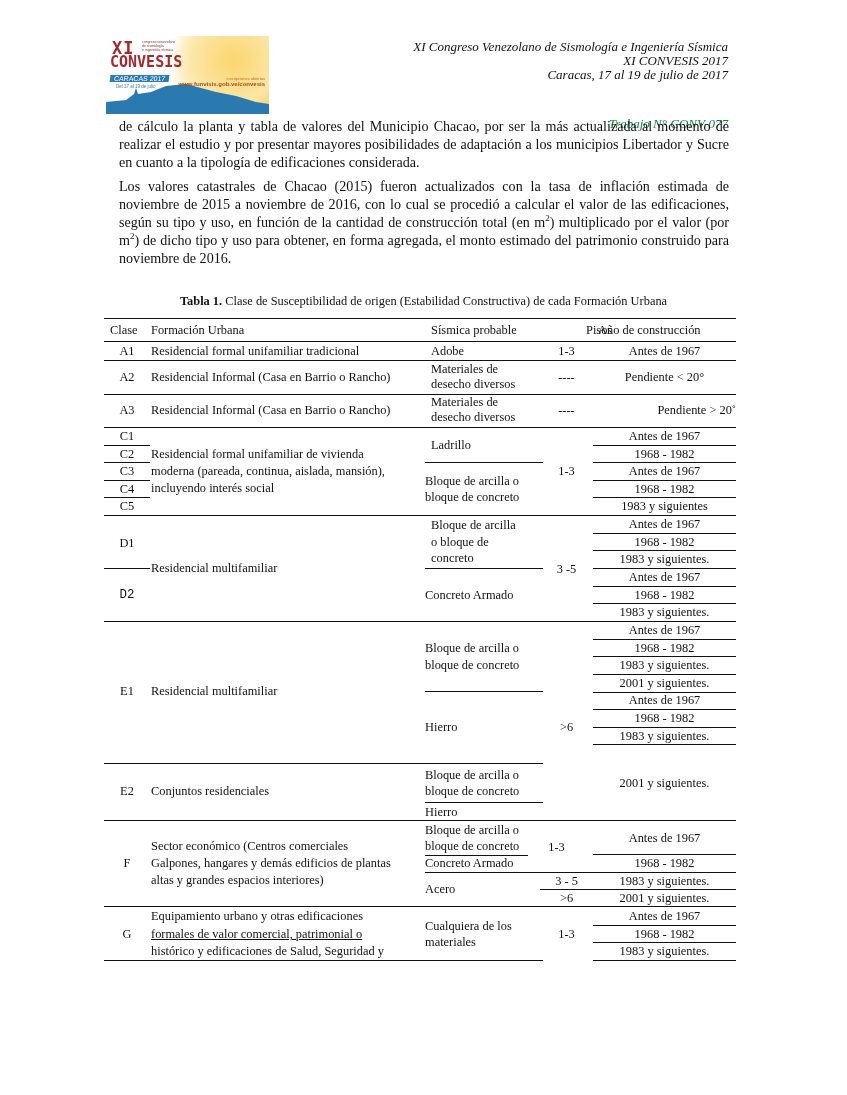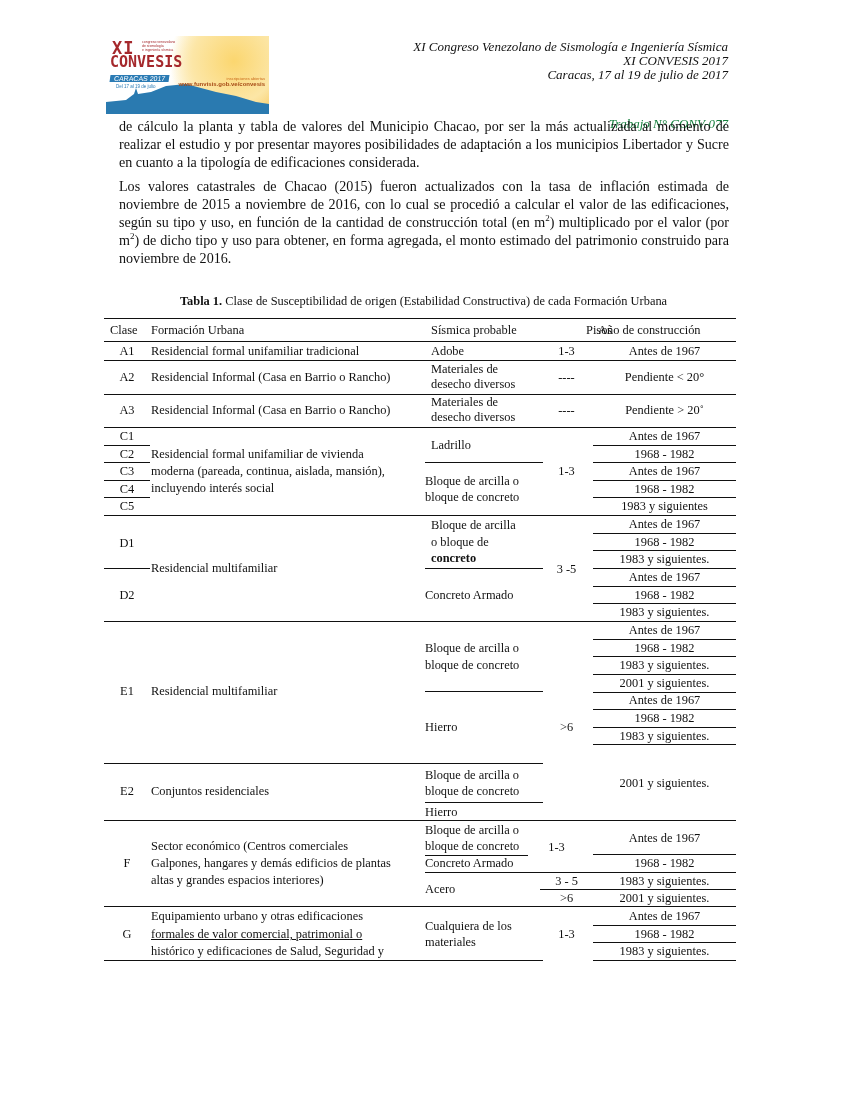--- a/index.html
+++ b/index.html
@@ -93,21 +93,21 @@
     <div class="t c" style="left:593px; width:143px; top:370px;">Pendiente &lt; 20°</div>
   </div>
   <div class="ln" style="left:104px; width:632px; top:394px;"></div>
 
   <div>
     <div class="t c" style="left:104px; width:46px; top:403px;">A3</div>
     <div class="t" style="left:151px; top:403px;">Residencial Informal (Casa en Barrio o Rancho)</div>
     <div class="t" style="left:431px; top:395px;">Materiales de</div>
     <div class="t" style="left:431px; top:410px;">desecho diversos</div>
     <div class="t c" style="left:540px; width:53px; top:403px;">----</div>
-    <div class="t c" style="left:593px; width:143px; top:403px;">Pendiente &gt; 20˚</div>
+    <div class="t c" style="left:593px; width:143px; top:403px;text-align:right;">Pendiente &gt; 20˚</div>
   </div>
   <div class="ln" style="left:104px; width:632px; top:427px;"></div>
 
   <div>
     <div class="t c" style="left:104px; width:46px; top:429px;">C1</div>
     <div class="ln" style="left:104px; width:46px; top:445px;"></div>
     <div class="t c" style="left:104px; width:46px; top:447px;">C2</div>
     <div class="ln" style="left:104px; width:46px; top:462px;"></div>
     <div class="t c" style="left:104px; width:46px; top:464px;">C3</div>
     <div class="ln" style="left:104px; width:46px; top:480px;"></div>
@@ -134,26 +134,26 @@
     <div class="ln" style="left:593px; width:143px; top:480px;"></div>
     <div class="t c" style="left:593px; width:143px; top:482px;">1968 - 1982</div>
     <div class="ln" style="left:593px; width:143px; top:497px;"></div>
     <div class="t c" style="left:593px; width:143px; top:499px;">1983 y siguientes</div>
   </div>
   <div class="ln" style="left:104px; width:632px; top:515px;"></div>
 
   <div>
     <div class="t c" style="left:104px; width:46px; top:536px;">D1</div>
     <div class="ln" style="left:104px; width:46px; top:568px;"></div>
-    <div class="t c" style="left:104px; width:46px; top:588px;">D2</div>
+    <div class="t c" style="left:104px; width:46px; top:588px;font-family:Liberation Mono, monospace;">D2</div>
     <div class="t" style="left:151px; top:561px;">Residencial multifamiliar</div>
 
     <div class="t" style="left:431px; top:518px;">Bloque de arcilla</div>
     <div class="t" style="left:431px; top:535px;">o bloque de</div>
-    <div class="t" style="left:431px; top:551px;font-weight:bold;">concreto</div>
+    <div class="t" style="left:431px; top:551px;">concreto</div>
     <div class="ln" style="left:425px; width:118px; top:568px;"></div>
     <div class="t" style="left:425px; top:588px;">Concreto Armado</div>
 
     <div class="t c" style="left:540px; width:53px; top:562px;">3 -5</div>
 
     <div class="t c" style="left:593px; width:143px; top:517px;">Antes de 1967</div>
     <div class="ln" style="left:593px; width:143px; top:533px;"></div>
     <div class="t c" style="left:593px; width:143px; top:535px;">1968 - 1982</div>
     <div class="ln" style="left:593px; width:143px; top:550px;"></div>
     <div class="t c" style="left:593px; width:143px; top:552px;">1983 y siguientes.</div>

